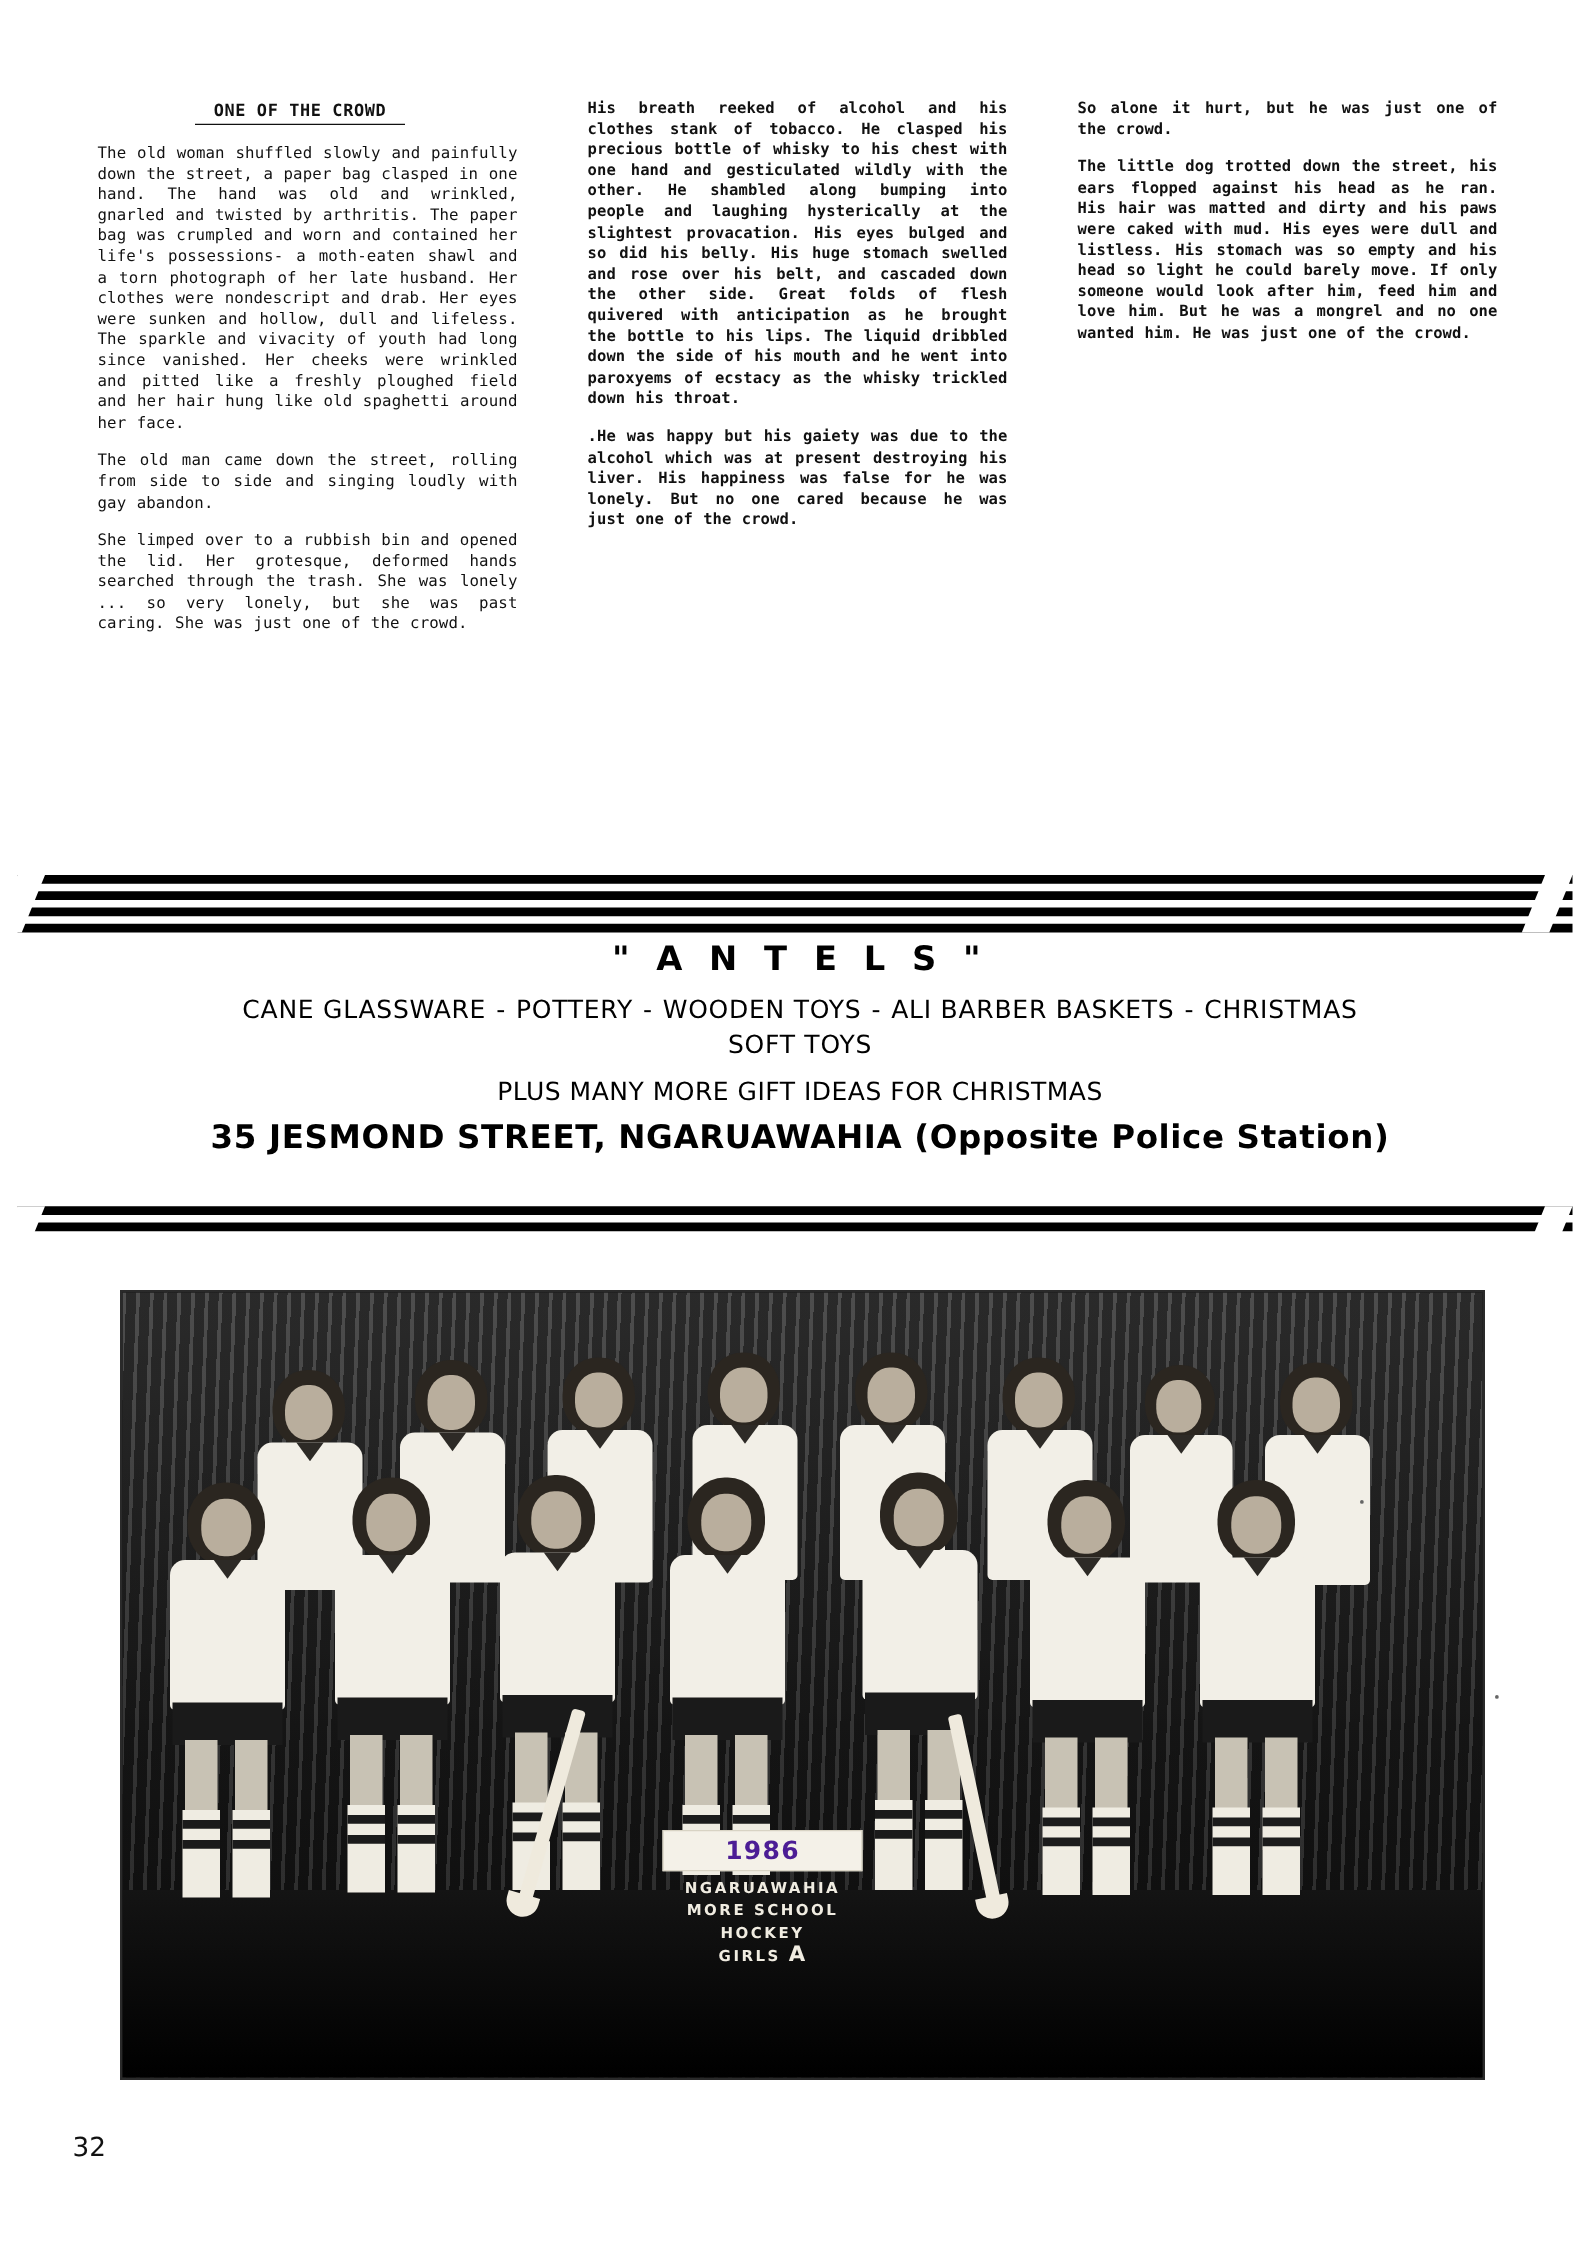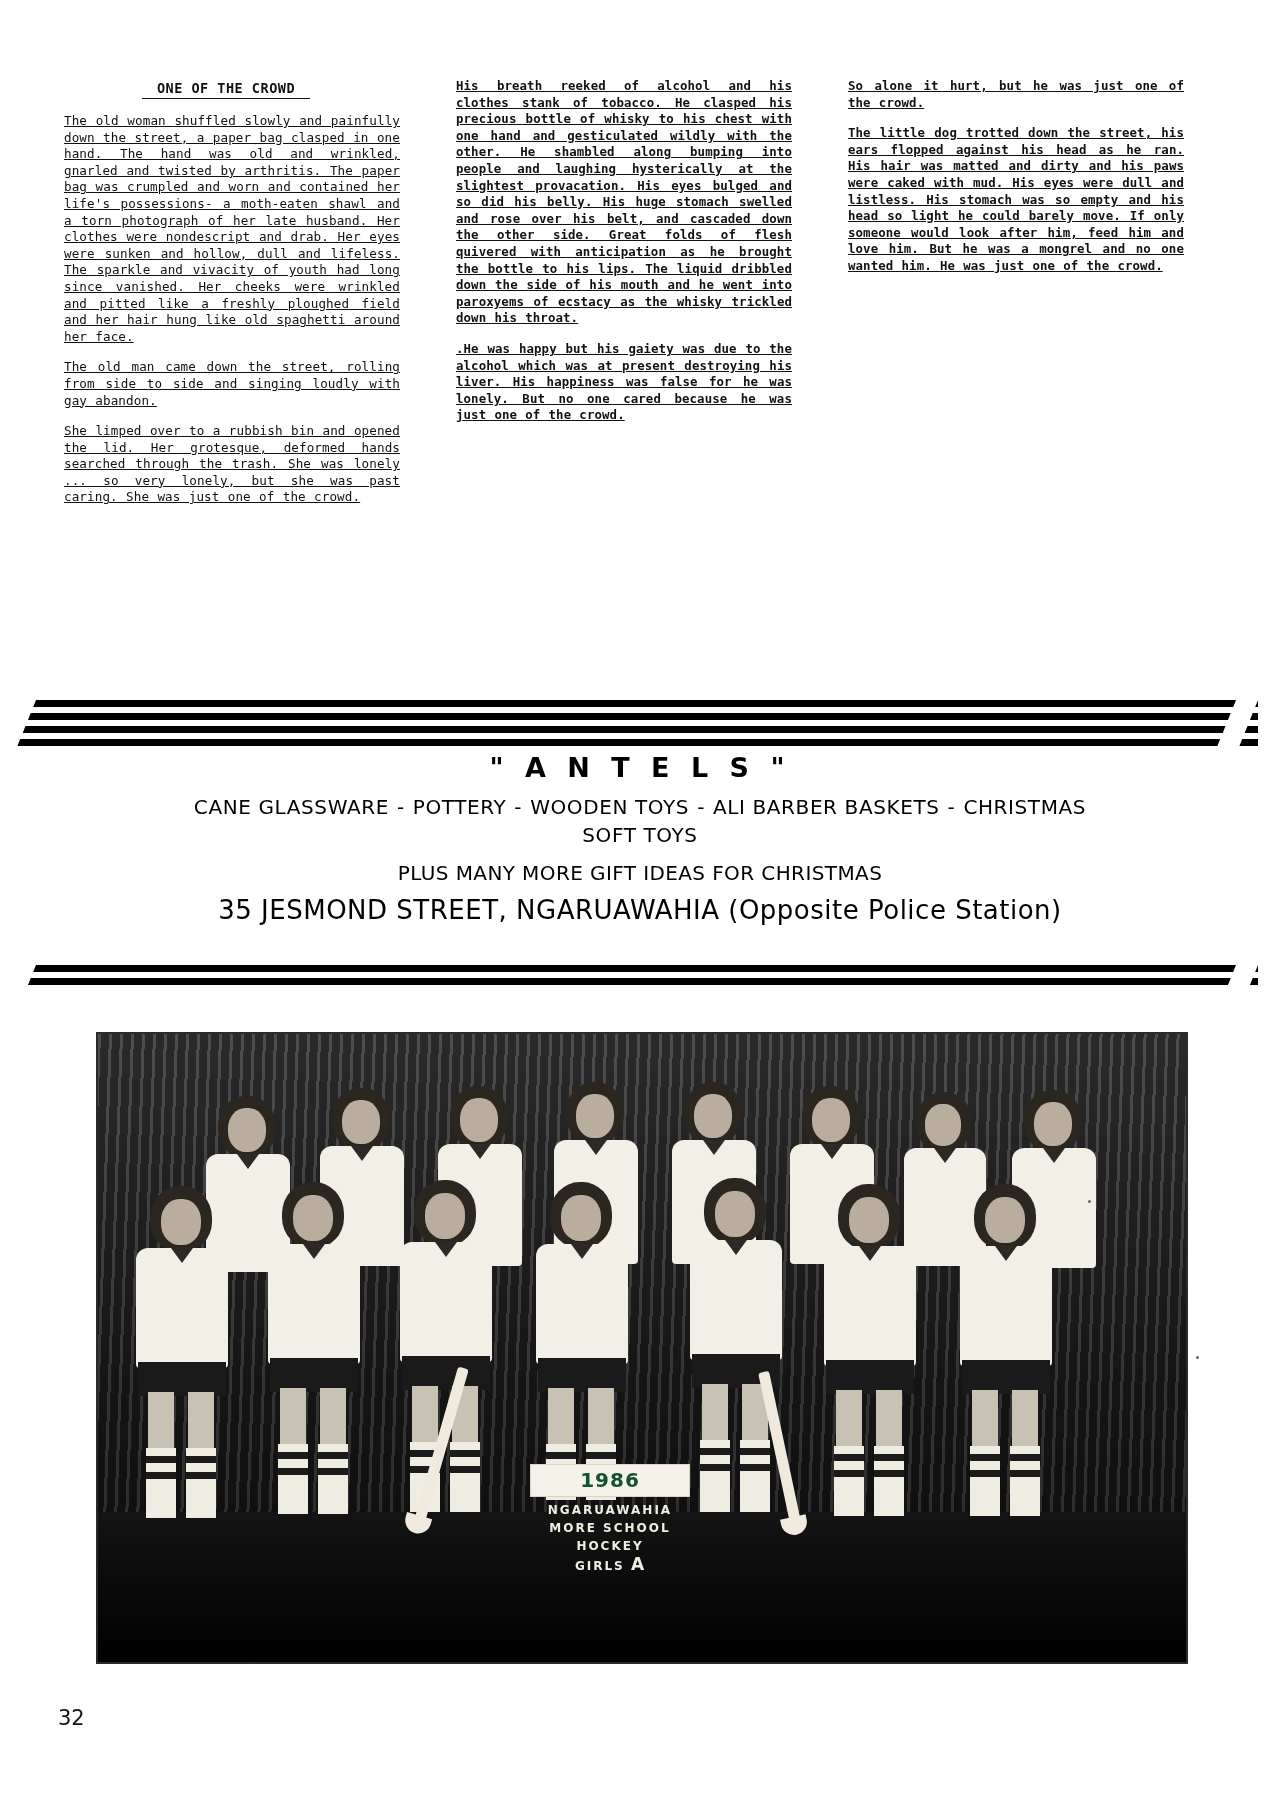--- a/index.html
+++ b/index.html
@@ -13,25 +13,24 @@
     position: relative;
     font-family: "DejaVu Sans Mono", monospace;
     color: #111;
     overflow: hidden;
   }
 
   
   .story {
     position: absolute;
     top: 78px;
-    left: 64px;
+    left: 78px;
     width: 1120px;
     display: flex;
     gap: 56px;
-    text-decoration: underline;
   }
   .col {
     width: 338px;
   }
   .col-title {
     font-family: "DejaVu Sans Mono", monospace;
     font-size: 13.5px;
     font-weight: bold;
     letter-spacing: 0.5px;
     text-align: center;
@@ -121,20 +120,21 @@
     margin-bottom: 14px;
   }
   .ad-plus {
     font-size: 20px;
     letter-spacing: 0.4px;
     margin-bottom: 10px;
   }
   .ad-address {
     font-size: 26px;
     letter-spacing: 0.5px;
+    font-weight: bold;
   }
 
   
   .photo-wrap {
     position: absolute;
     top: 1032px;
     left: 96px;
     width: 1088px;
     height: 628px;
     background: #111;
@@ -217,21 +217,21 @@
   .team-board {
     position: absolute;
     left: 432px;
     top: 430px;
     width: 160px;
     text-align: center;
     font-family: "DejaVu Sans", sans-serif;
   }
   .board-year {
     background: #f4f1e8;
-    color: #14532d;
+    color: #4c1d95;
     font-size: 20px;
     font-weight: bold;
     letter-spacing: 1px;
     padding: 3px 0 4px;
     border: 1px solid #d8d3c4;
   }
   .board-lines {
     margin-top: 4px;
     color: #f0ece1;
     font-size: 12px;

